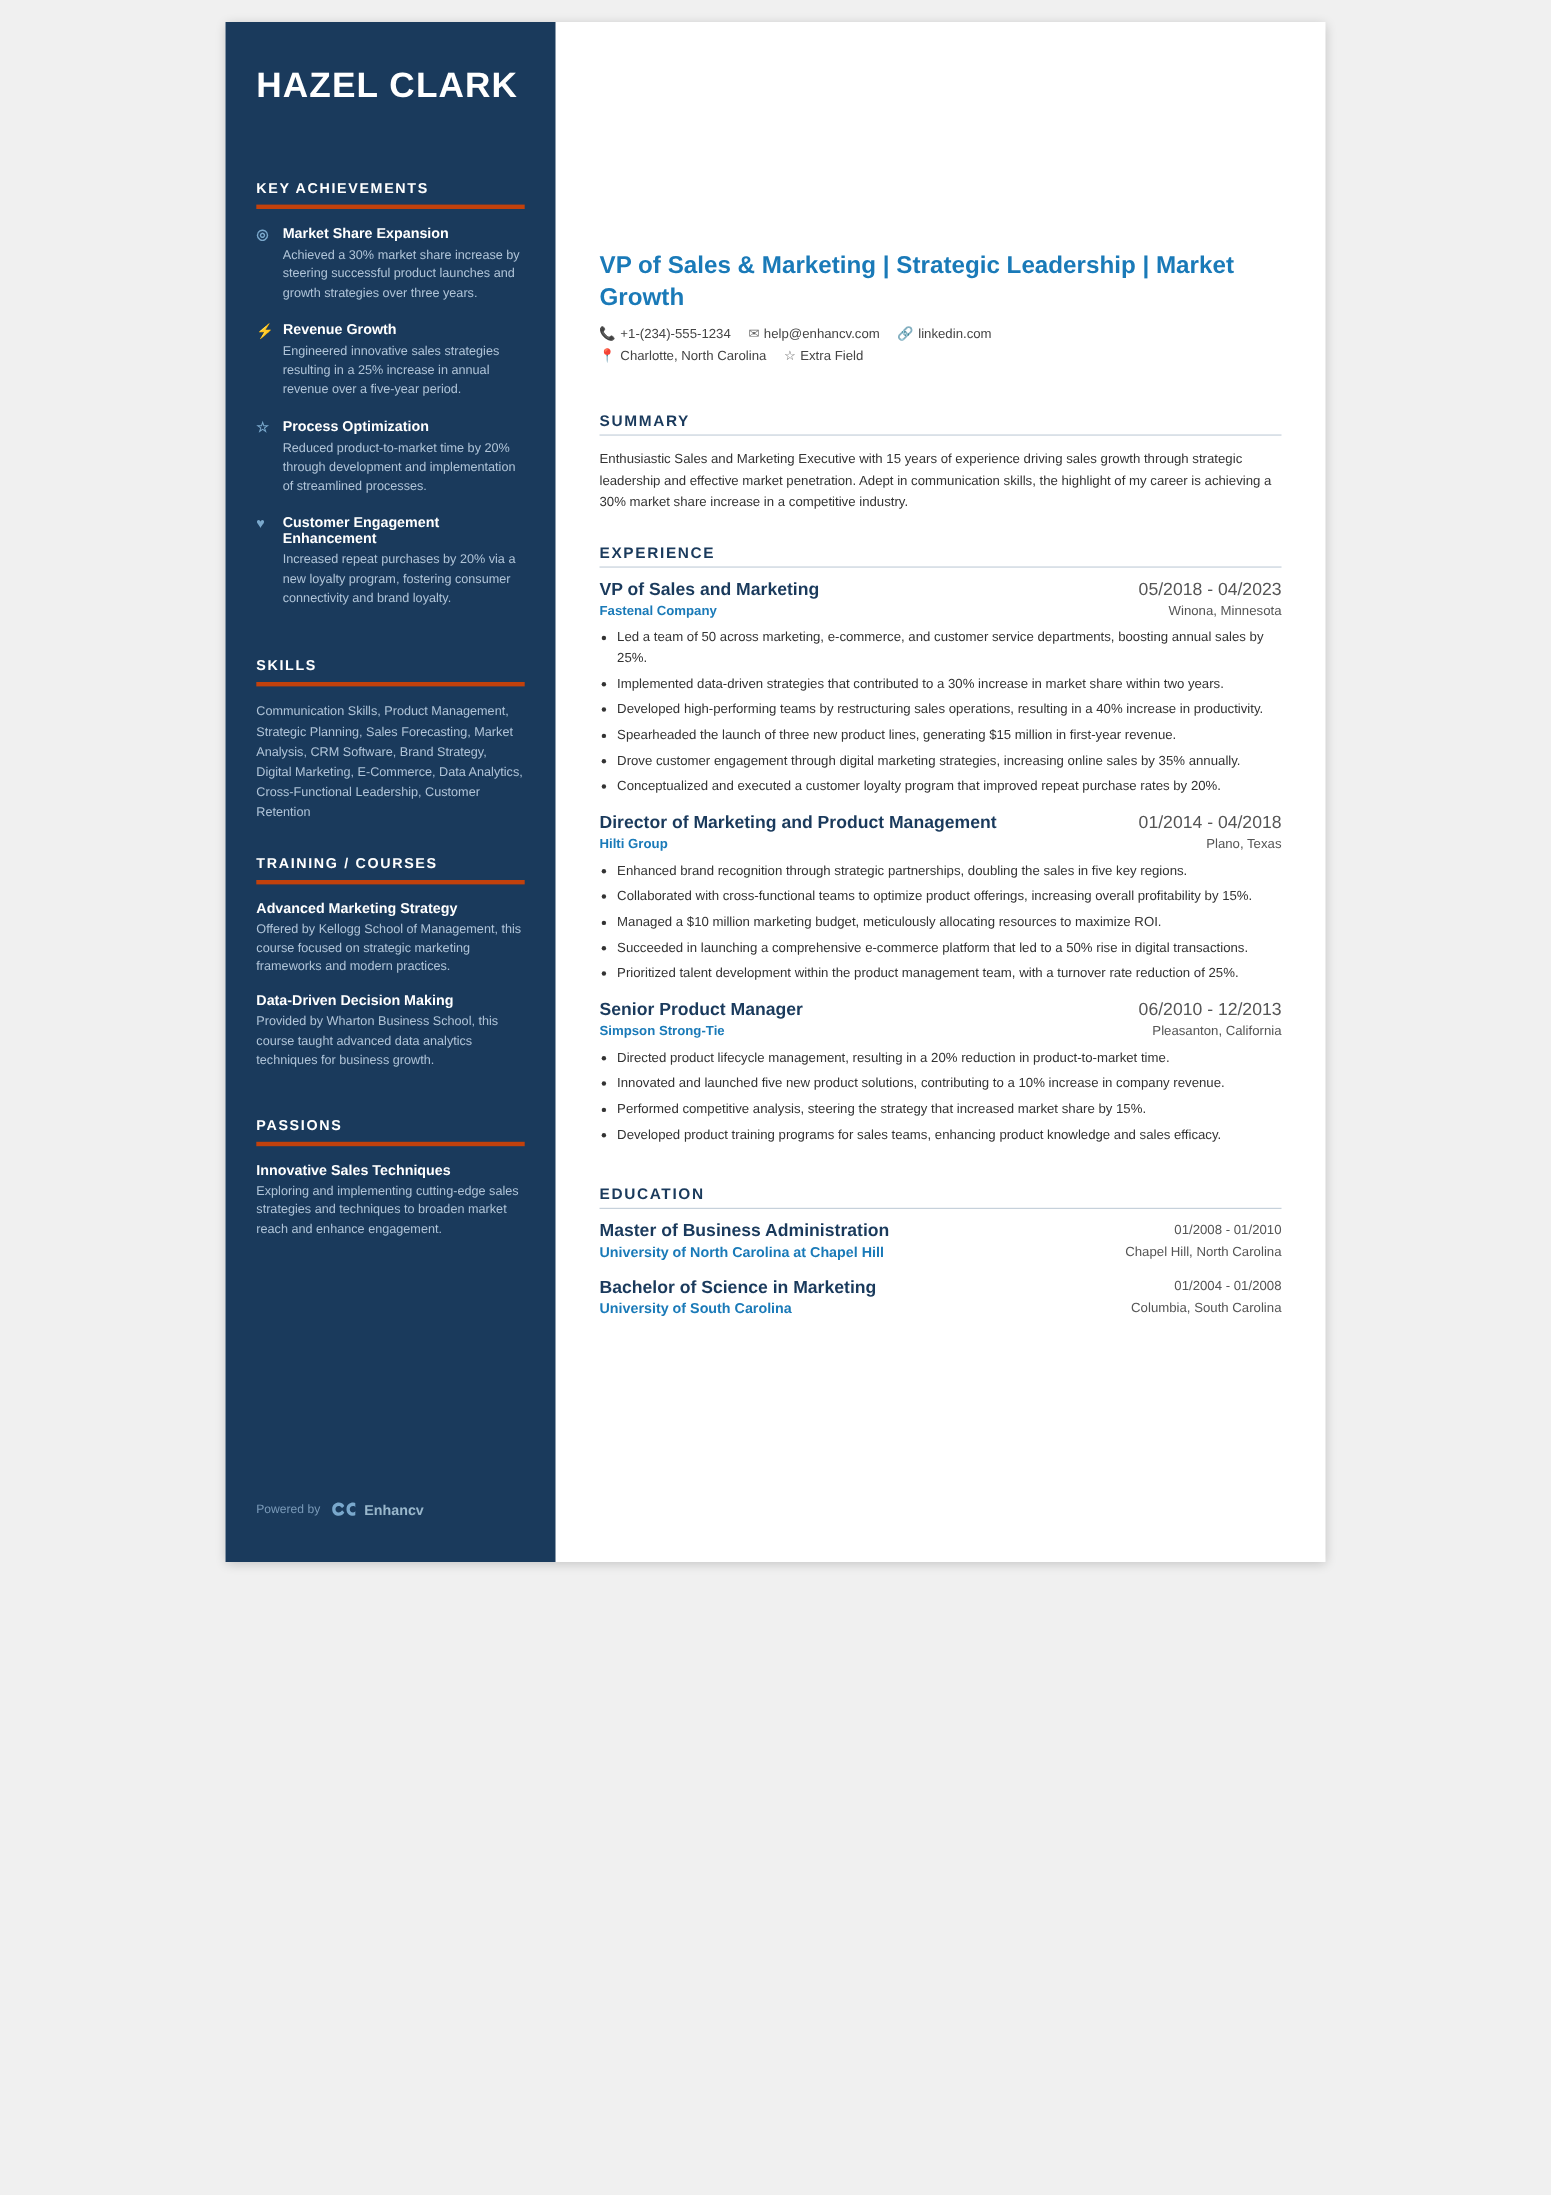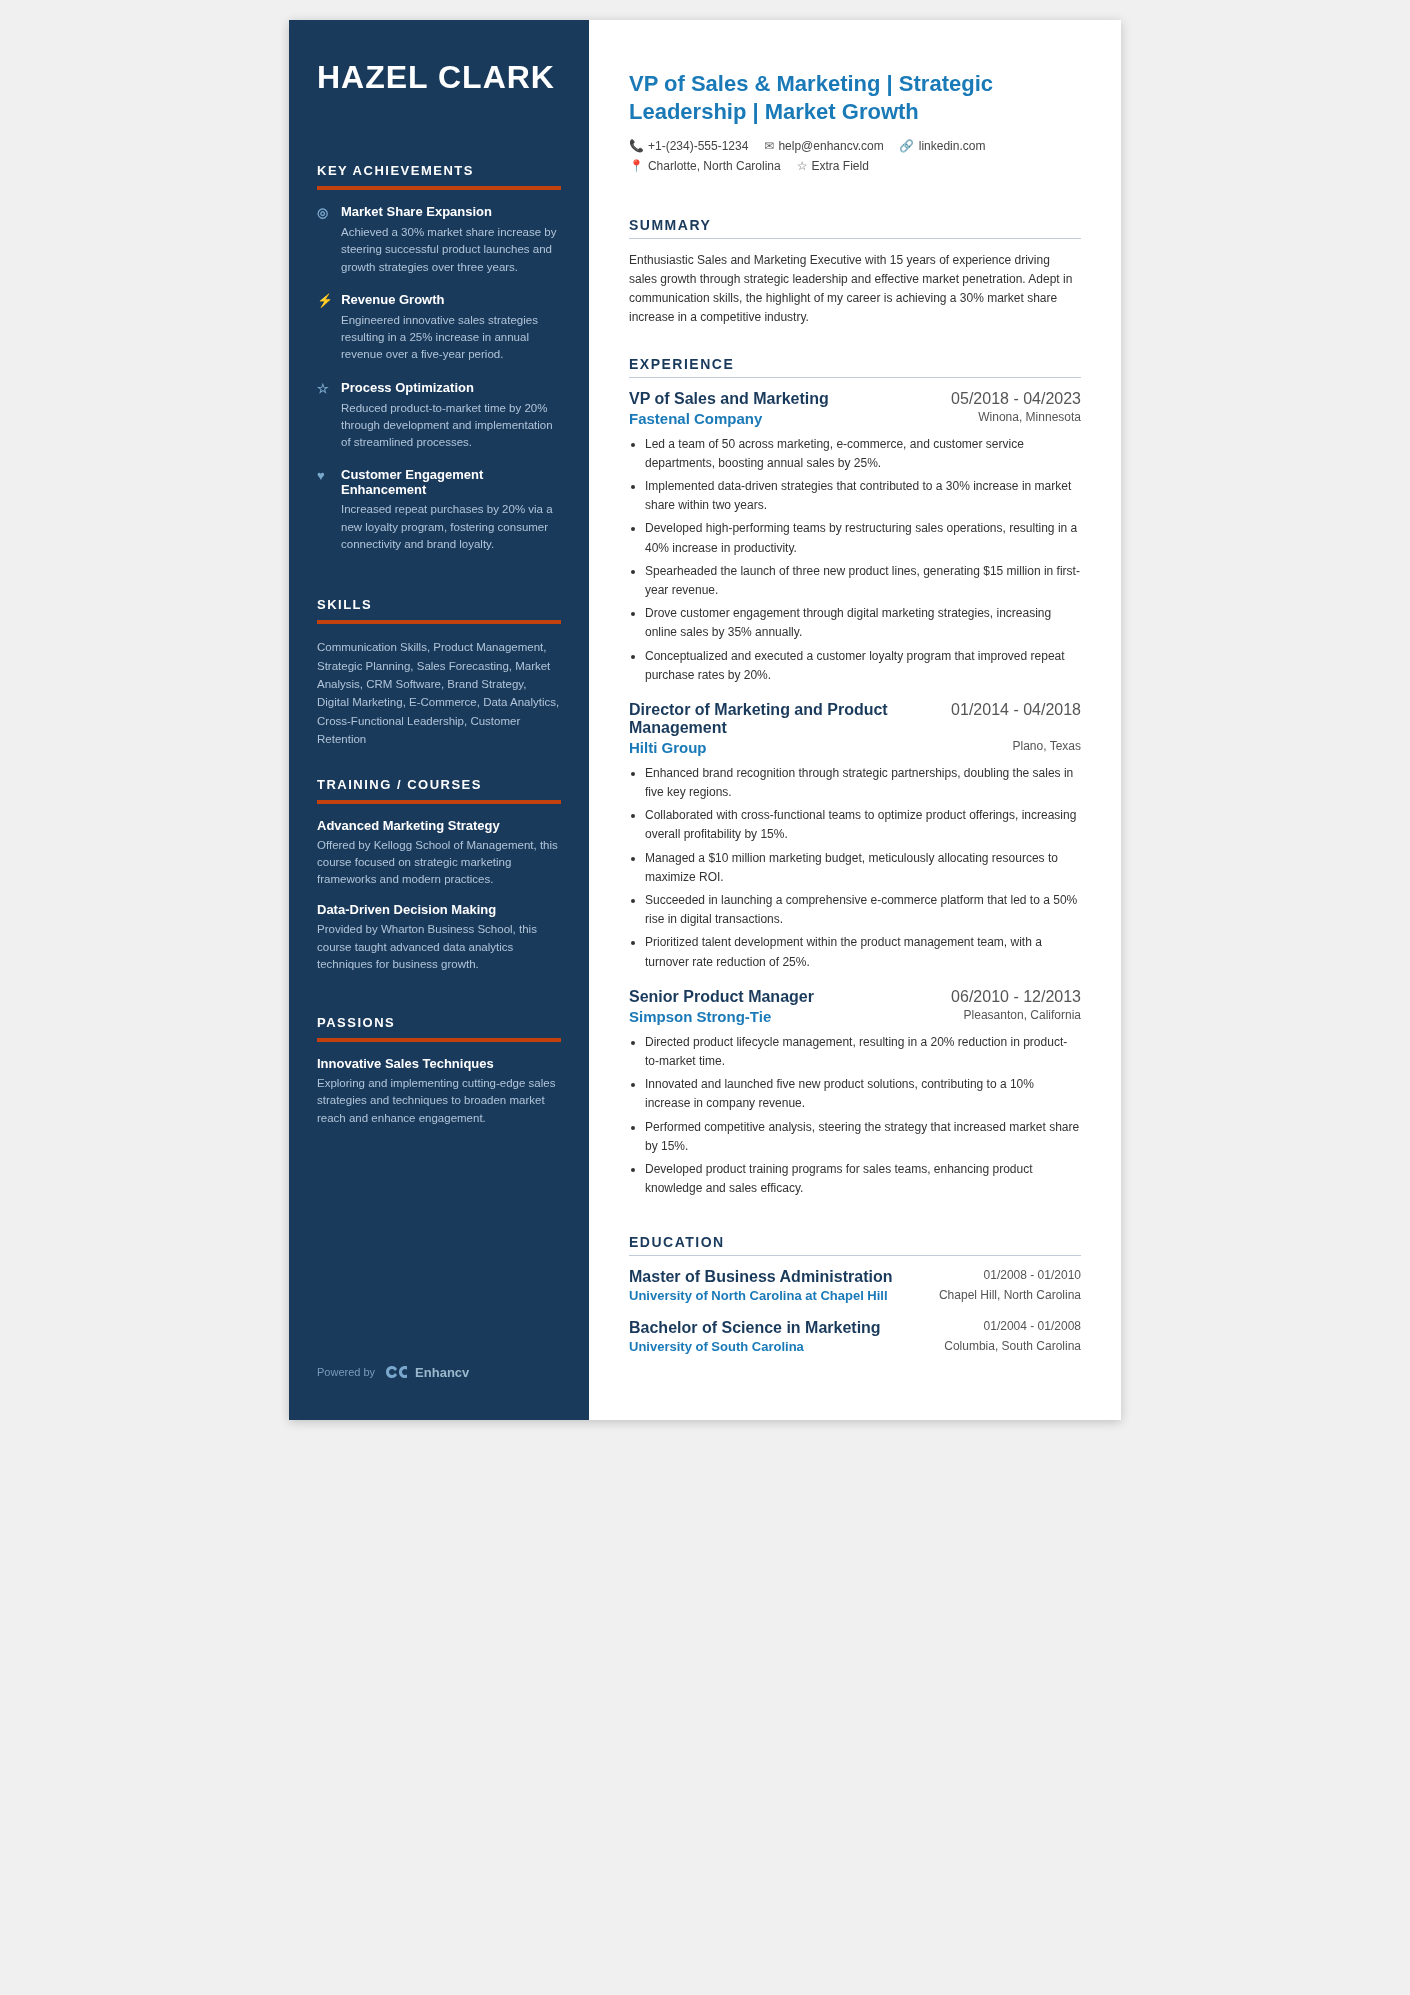--- a/index.html
+++ b/index.html
@@ -4,21 +4,21 @@
   <style>
     * { margin: 0; padding: 0; box-sizing: border-box; }
     body {
       font-family: 'Arial', sans-serif;
       background: #f0f0f0;
       display: flex;
       justify-content: center;
       padding: 20px;
     }
     .resume {
-      width: 832px;
+      width: 1000px;
       background: white;
       display: flex;
       box-shadow: 0 2px 10px rgba(0,0,0,0.2);
       min-height: 1400px;
     }
     
     .sidebar {
       width: 300px;
       min-width: 300px;
       background: #1a3a5c;
@@ -193,21 +193,21 @@
       color: #555;
       white-space: nowrap;
       margin-left: 10px;
     }
     .exp-company-row {
       display: flex;
       justify-content: space-between;
       margin-bottom: 8px;
     }
     .exp-company {
-      font-size: 15px;
+      font-size: 12px;
       font-weight: 600;
       color: #1a7ab8;
     }
     .exp-location {
       font-size: 12px;
       color: #555;
     }
     .exp-bullets {
       font-size: 12px;
       color: #333;

